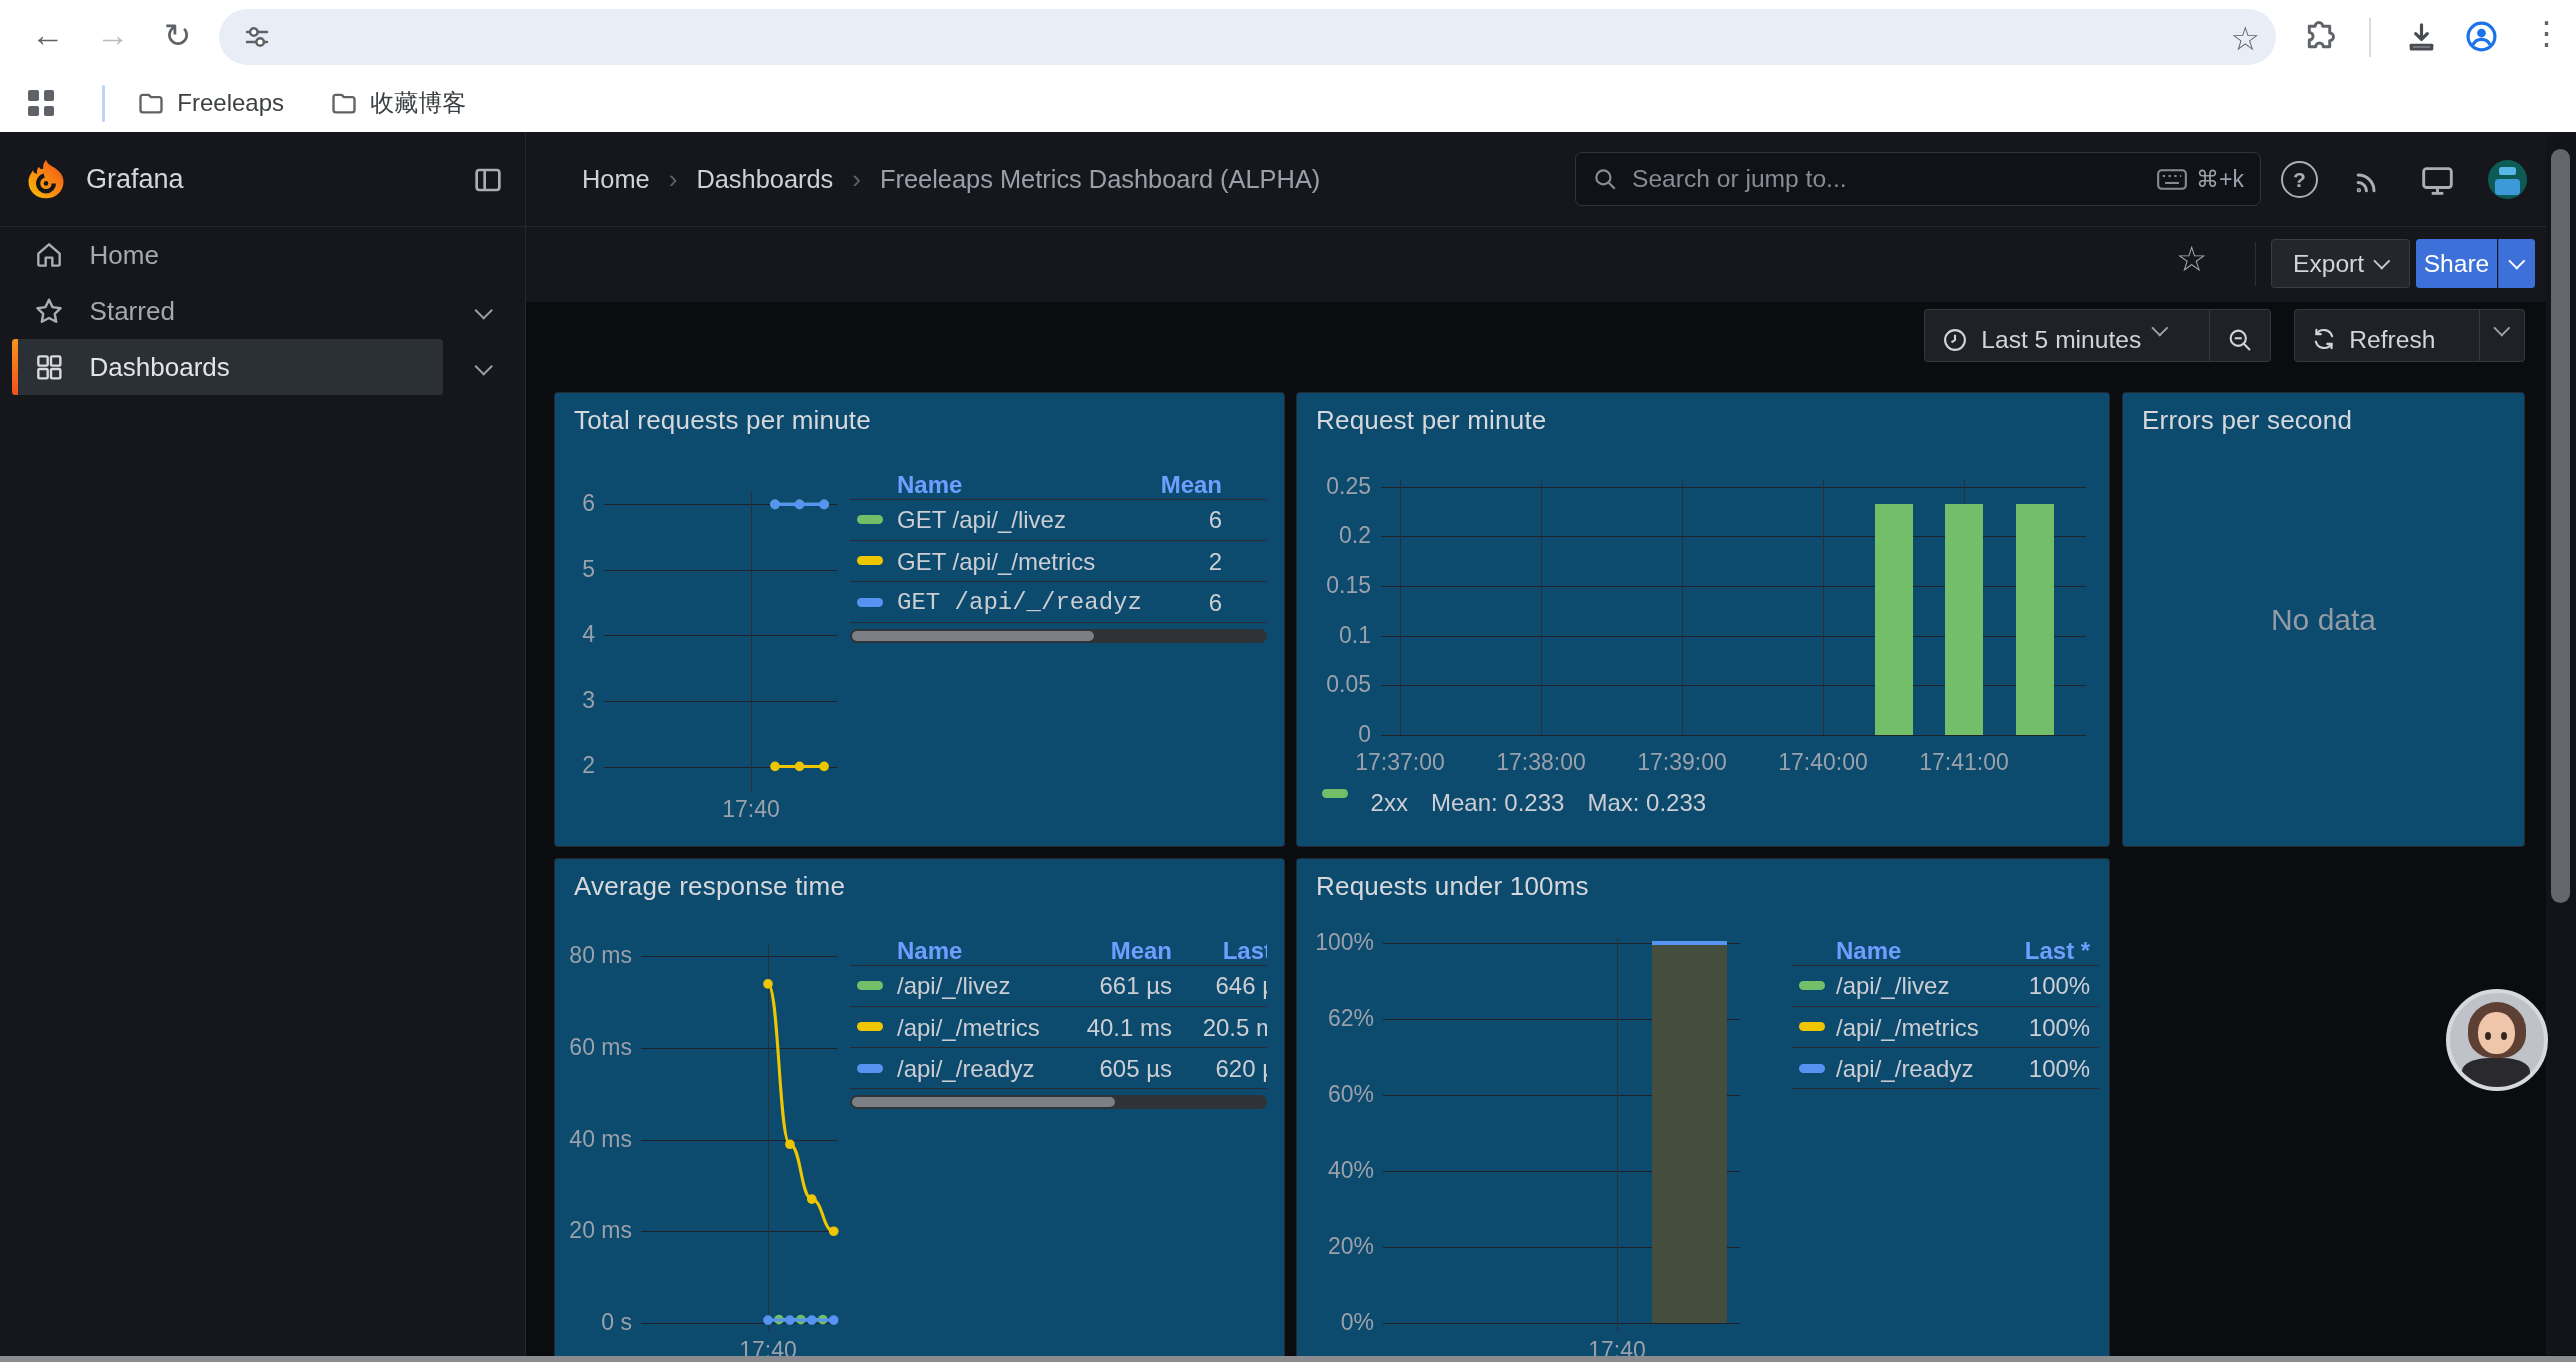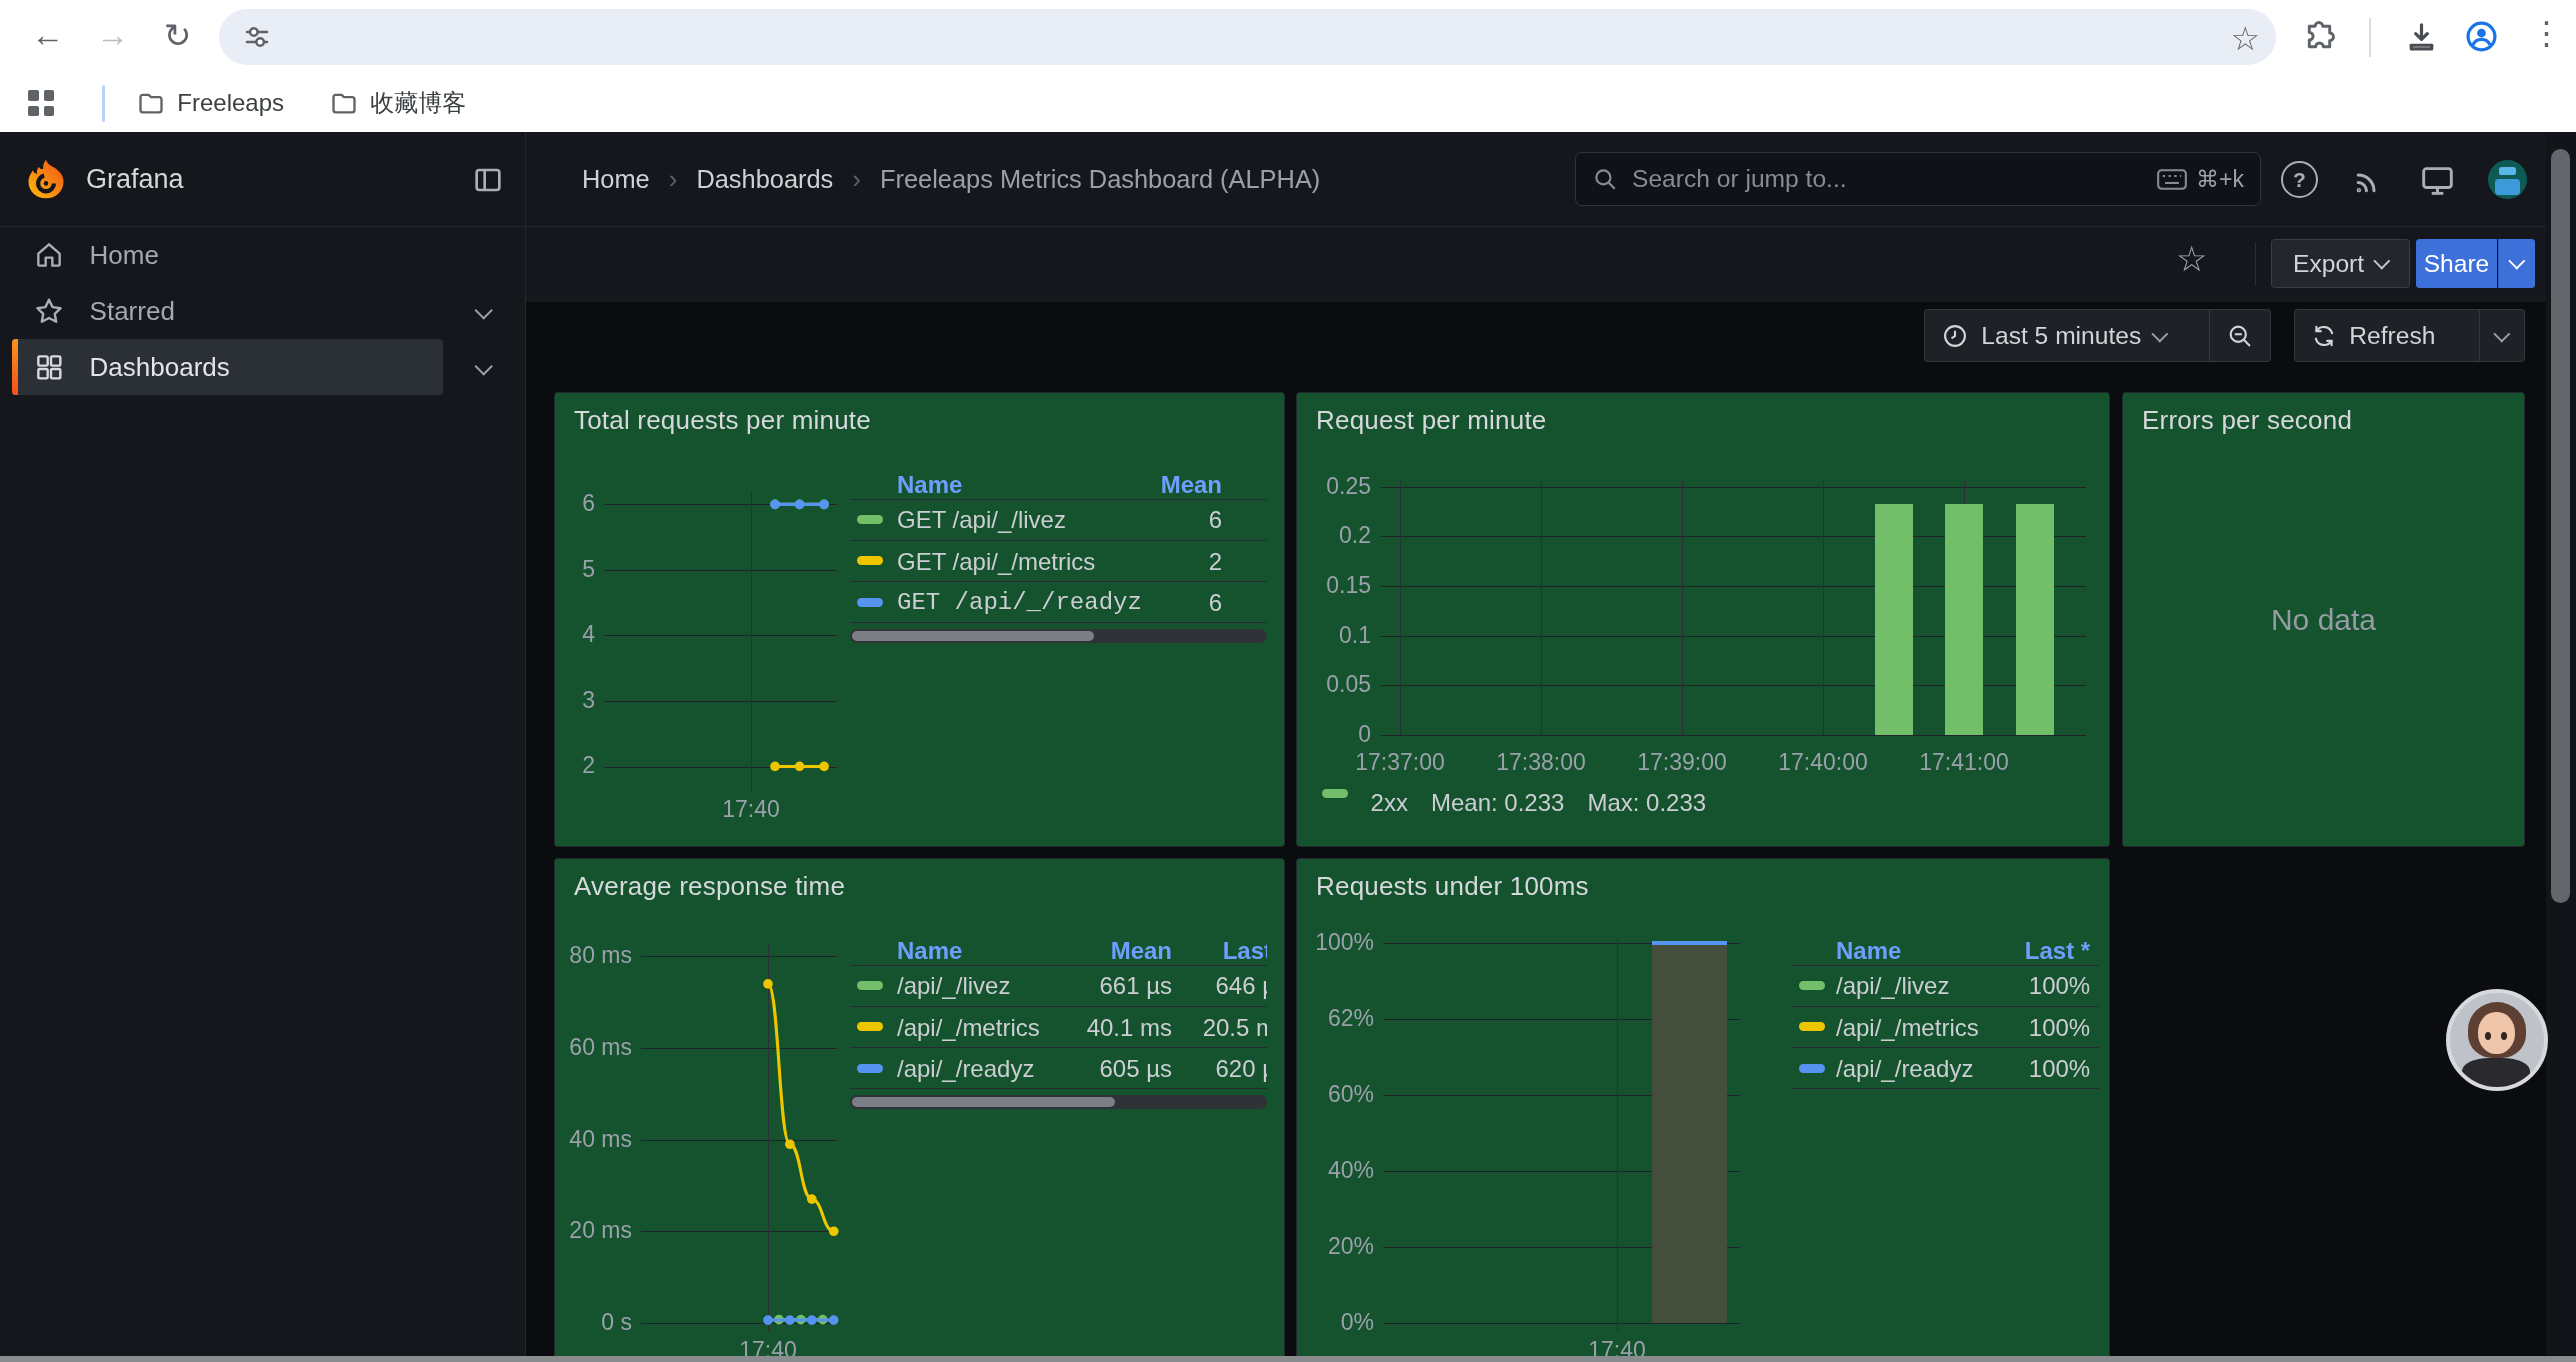--- a/index.html
+++ b/index.html
@@ -66,27 +66,27 @@
   .dstar{position:absolute;left:2176px;top:107px;font-size:35px;color:#a7acb5;}
   .subdiv{position:absolute;left:2255px;top:110px;width:0.9px;height:44px;background:#2c2f35;}
   .btn{position:absolute;top:107px;height:49px;box-sizing:border-box;border-radius:3.5px;display:flex;align-items:center;justify-content:center;gap:12.3px;}
   .btn.ghost{background:#24262c;border:0.9px solid #3a3d44;color:#d2d4d9;font-size:24.6px;}
   .btn.primary{background:#3d71d9;color:#ffffff;font-size:24.6px;font-weight:500;}
   .btn .chev{width:9.6px;height:9.6px;border-color:#c7cad0;margin-top:-5.3px;}
 
   
   .tgroup{position:absolute;top:177px;height:53px;background:#1f2127;border:0.9px solid #35383f;border-radius:3.5px;
           box-sizing:border-box;display:flex;align-items:stretch;color:#d2d4d9;}
-  .tseg{display:flex;align-items:center;gap:12.3px;padding:6px 16px;}
+  .tseg{display:flex;align-items:flex-start;gap:12.3px;padding:16px 16px;}
   .tseg+.tseg{border-left:0.9px solid #35383f;}
   .tseg .chev{width:9.6px;height:9.6px;margin-top:-4.4px;}
   .tlabel{font-size:24.6px;}
 
   
-  .panel{position:absolute;background:#14532d;border:0.9px solid #242830;border-radius:3.5px;box-sizing:border-box;}
+  .panel{position:absolute;background:#0c4a6e;border:0.9px solid #242830;border-radius:3.5px;box-sizing:border-box;}
   .ptitle{position:absolute;left:19px;top:12.3px;font-size:26px;font-weight:500;color:#d6d8dc;letter-spacing:0.2px;}
   .nodata{position:absolute;inset:0;display:flex;align-items:center;justify-content:center;font-size:30px;color:#969ca6;}
   .tick{position:absolute;color:#9aa1ab;font-size:23px;text-align:right;white-space:nowrap;}
   .hgrid{position:absolute;height:0.9px;background:#1f2228;}
   .vgrid{position:absolute;width:0.9px;background:#2b2f37;}
   .xlab{position:absolute;color:#9aa1ab;font-size:23px;transform:translateX(-50%);white-space:nowrap;}
   .bar{position:absolute;}
   .lgbox{position:absolute;overflow:hidden;}
   .lgsep{position:absolute;left:0;right:0;height:0.9px;background:#272b31;}
   .lghead{position:absolute;color:#6e9fff;font-weight:700;font-size:24px;white-space:nowrap;}

